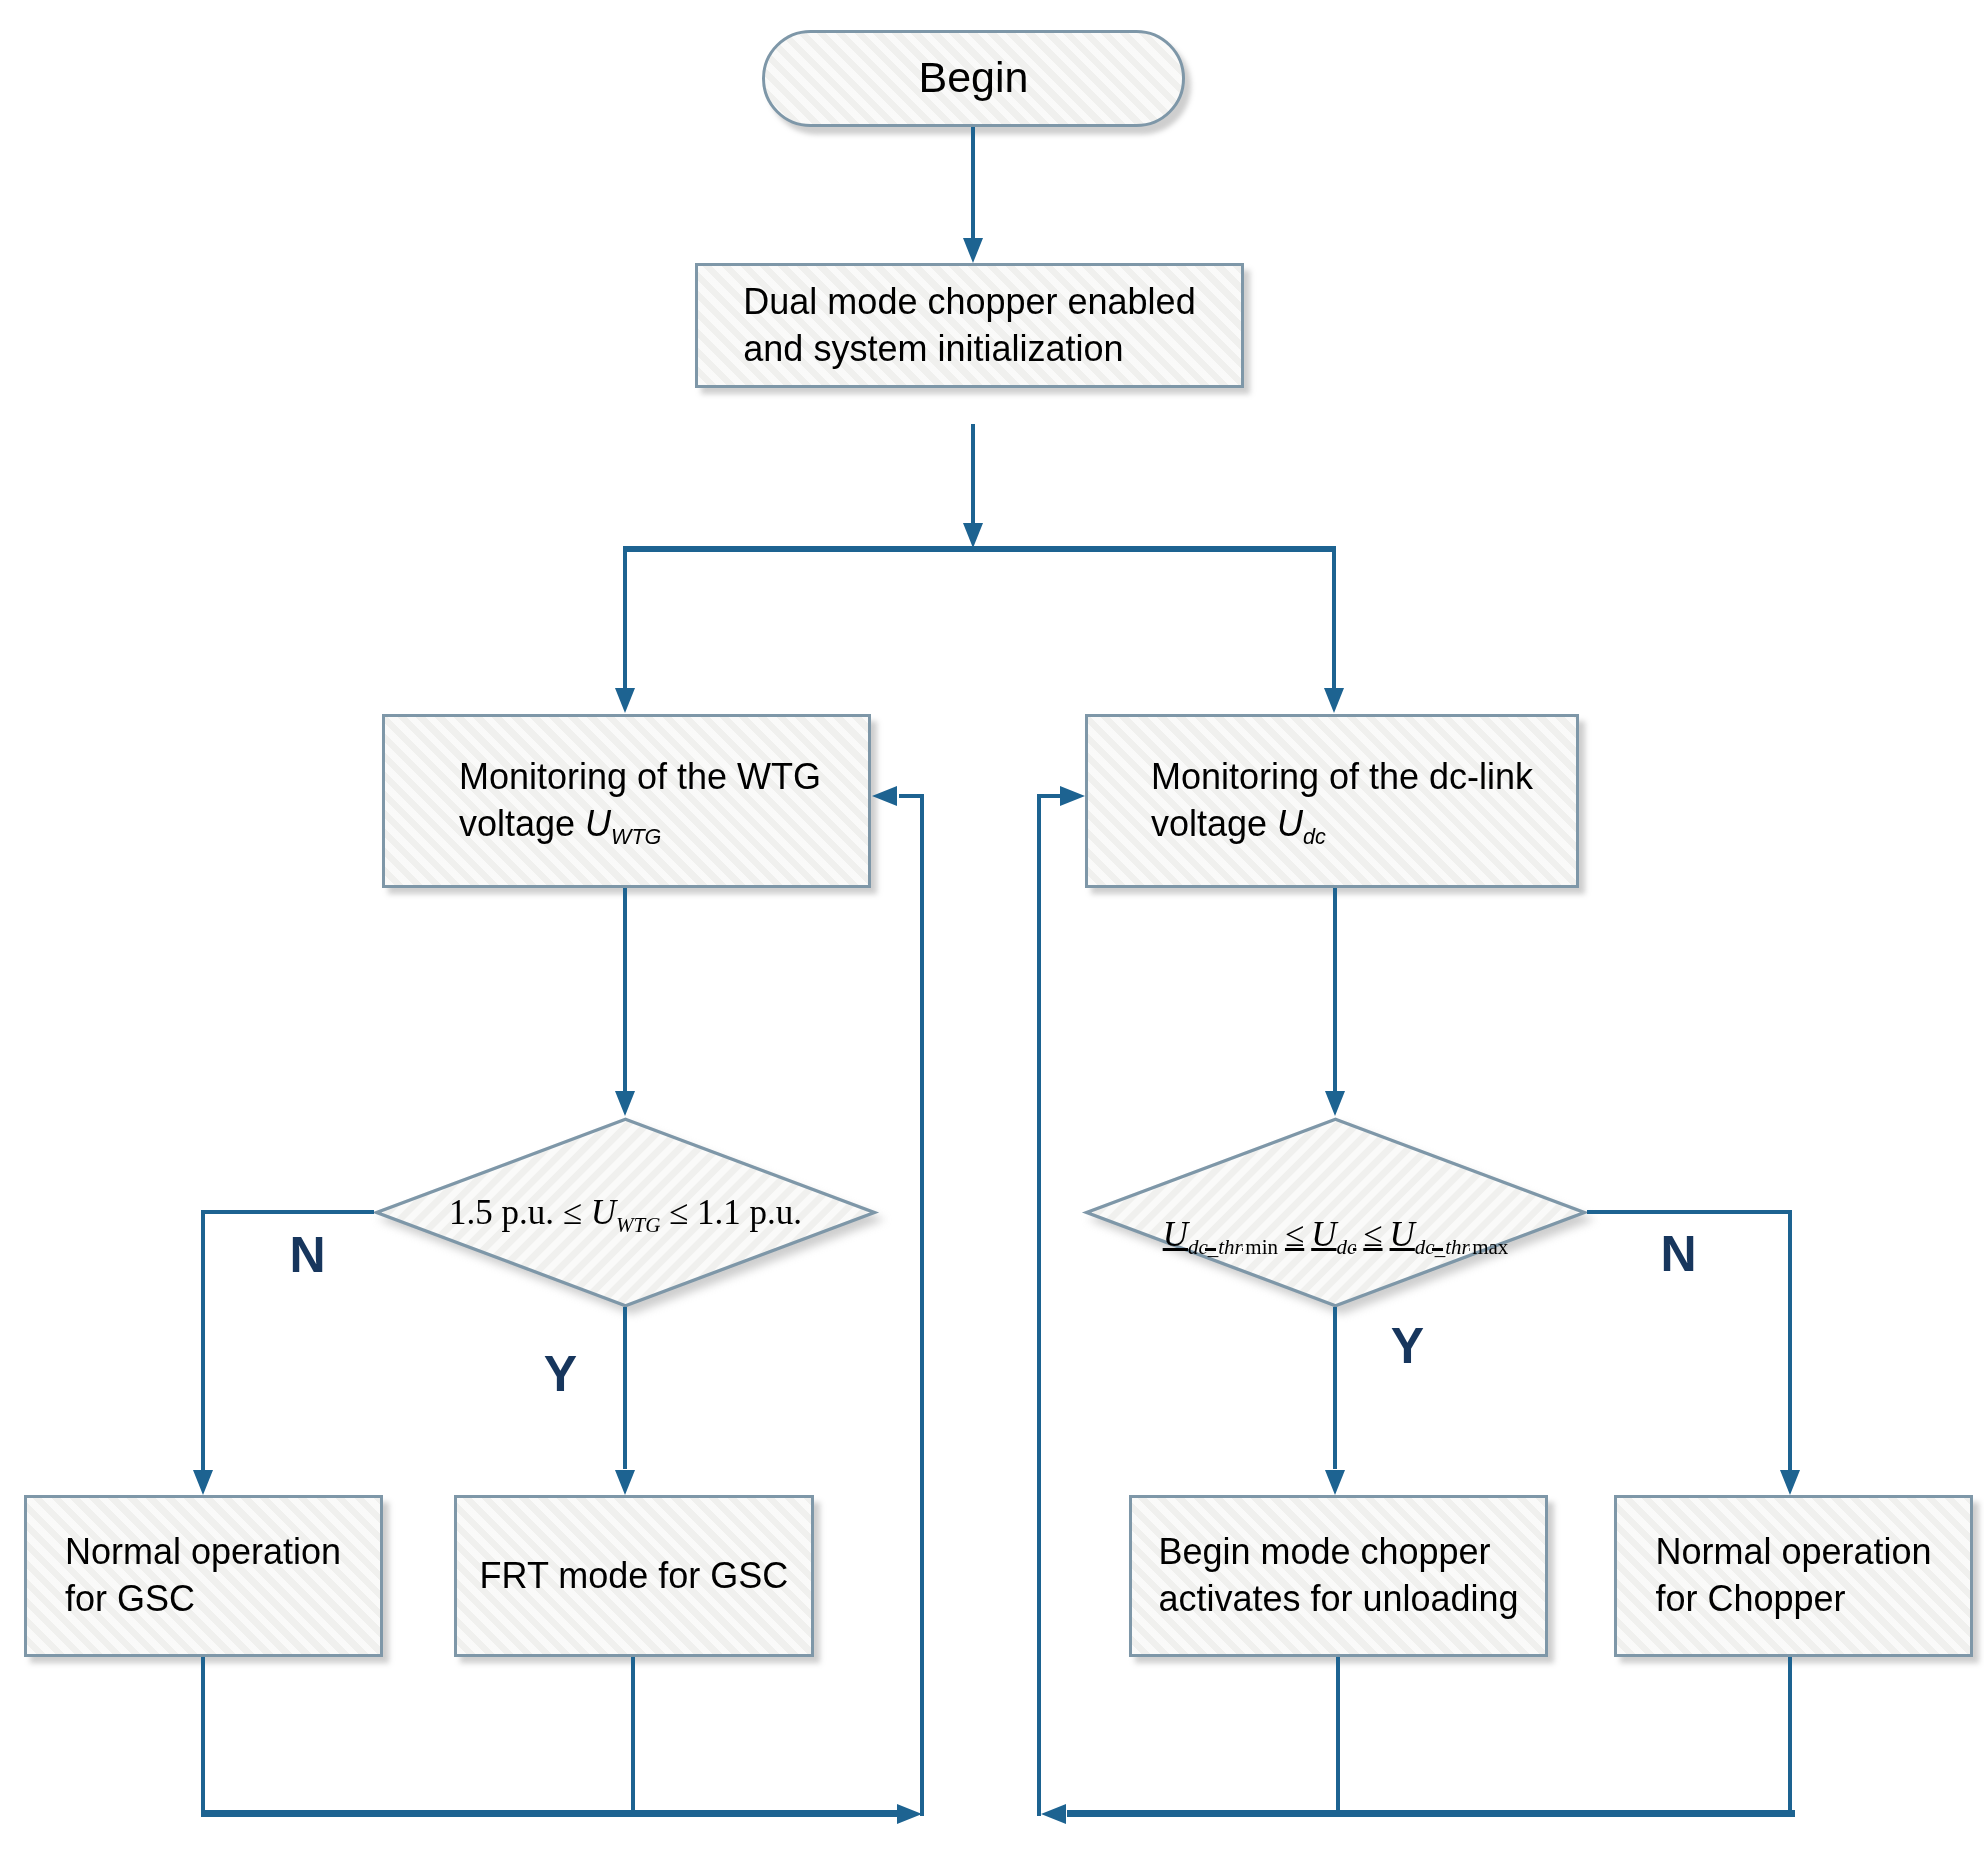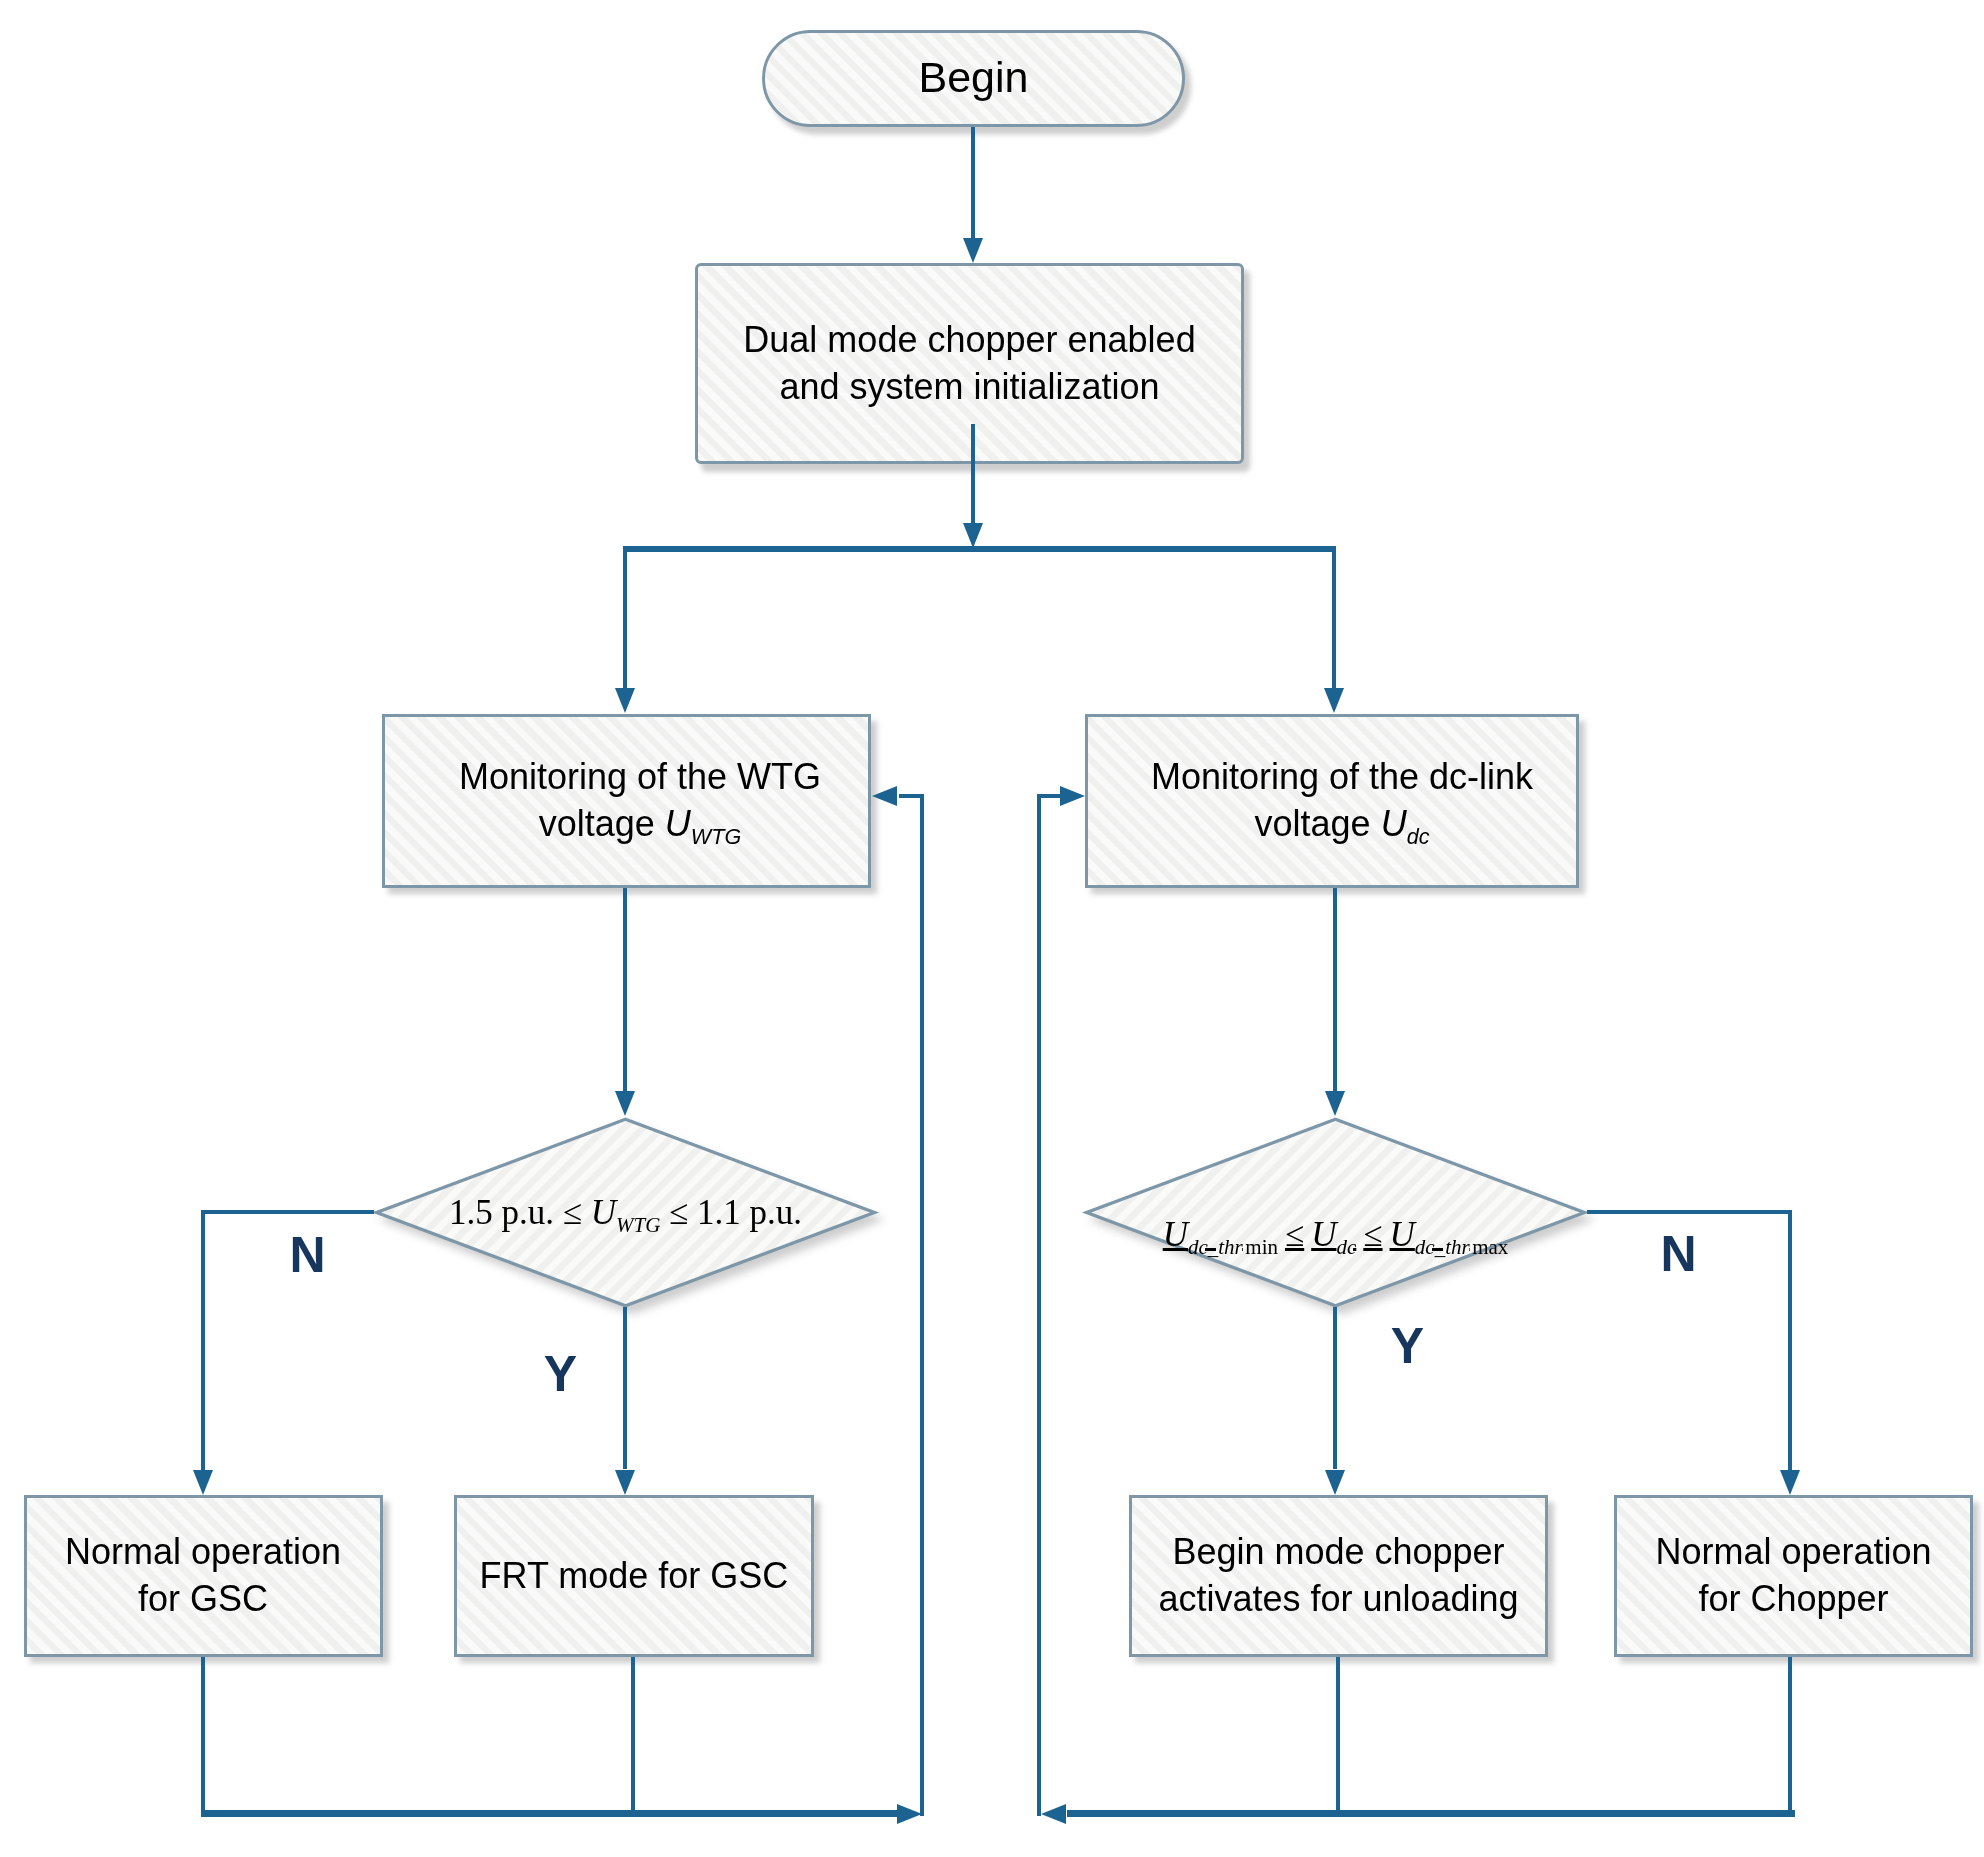--- a/index.html
+++ b/index.html
@@ -13,21 +13,21 @@
     position:relative;width:1985px;height:1857px;background:#ffffff;overflow:hidden;
     font-family:"Liberation Sans", sans-serif;color:#000;
   }
   
   .node{
     position:absolute;box-sizing:border-box;
     border:3.4px solid var(--box-border);
     background-color:var(--box-fill);
     background-image:repeating-linear-gradient(45deg, rgba(255,255,255,.65) 0 6.7px, rgba(0,0,0,0) 6.7px 13.4px);
     box-shadow:6px 7.4px 5.4px rgba(125,125,125,.38);
-    display:flex;align-items:center;justify-content:center;text-align:center;
+    display:flex;align-items:center;justify-content:center;text-align:left;
     font-size:36px;line-height:1.3;
   }
   .capsule{border-radius:49px;font-size:43px;}
   .iv{font-style:italic;}
   sub.sv{font-size:.6em;font-style:italic;line-height:0;}
   sub.svr{font-size:.6em;font-style:normal;line-height:0;margin-left:.12em;}
   
   .dsvg{position:absolute;overflow:visible;filter:drop-shadow(6px 7.4px 4px rgba(125,125,125,.38));}
   .dtext{
     position:absolute;display:flex;align-items:center;justify-content:center;text-align:center;
@@ -57,21 +57,21 @@
         <rect width="20" height="20" fill="#F0F0EE"></rect>
         <rect width="10" height="20" fill="#FAFAF9"></rect>
       </pattern>
     </defs>
   </svg>
 
   <div class="node capsule" style="left:762px;top:29.5px;width:423px;height:97px;">
     <span>Begin</span>
   </div>
 
-  <div class="node" style="left:695px;top:263px;width:549px;height:201px;border-radius:6px;">
+  <div class="node" style="left:695px;top:263px;width:549px;height:125px;">
     <div>
       <div>Dual mode chopper enabled</div>
       <div>and system initialization</div>
     </div>
   </div>
 
   <div class="node" style="left:382px;top:714px;width:489px;height:174px;padding-left:27px;">
     <div>
       <div>Monitoring of the WTG</div>
       <div><span>voltage </span><span class="iv">U</span><sub class="sv">WTG</sub></div>

